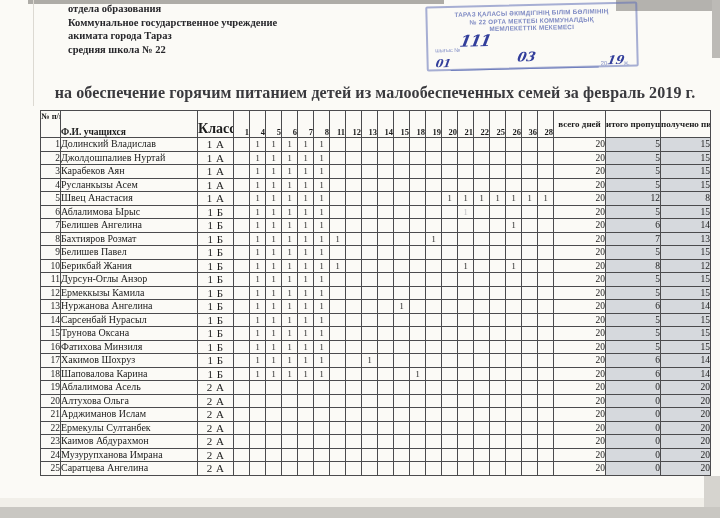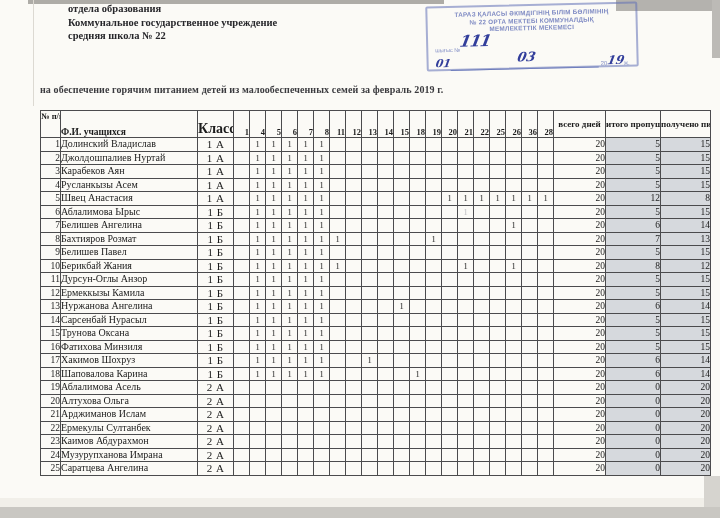--- a/index.html
+++ b/index.html
@@ -46,22 +46,22 @@
   .ink-month{position:absolute;left:45%;top:-5px;font-size:13px;font-weight:bold;transform:skewX(-12deg);}
   .ink-year{font-size:12px;font-weight:bold;transform:skewX(-12deg);}
   .stamp-year-prefix{font-size:6px;color:rgba(103,118,186,.8);padding-bottom:1px;margin-left:2px;}
   .stamp-year-suffix{font-size:6px;color:rgba(103,118,186,.8);padding-bottom:1px;}
 
   .doc-title{
     position:absolute;left:40px;top:67px;width:670px;text-align:center;
     font-weight:bold;font-size:13.5px;color:#222;
   }
   .doc-subtitle{
-    position:absolute;left:40px;top:84px;width:670px;text-align:left;
-    font-size:10px;font-weight:bold;color:#3a3a3e;letter-spacing:.1px;
+    position:absolute;left:40px;top:84px;width:670px;text-align:center;
+    font-size:16px;font-weight:bold;color:#3a3a3e;letter-spacing:.1px;
   }
 
   table.sheet{
     position:absolute;left:40px;top:110px;width:670px;
     border-collapse:collapse;table-layout:fixed;
     font-family:"Liberation Serif",serif;color:#1c1c1c;
   }
   .sheet th,.sheet td{border:1px solid #4b4b4d;padding:0;overflow:hidden;white-space:nowrap;}
   .sheet thead th{height:26px;font-weight:bold;}
   .sheet tbody td{height:12.5px;line-height:12px;}
@@ -93,20 +93,21 @@
   <div class="edge edge-top-right"></div>
   <div class="edge edge-right"></div>
   <div class="edge edge-left-line"></div>
   <div class="edge edge-bottom-fade"></div>
   <div class="edge edge-bottom"></div>
   <div class="edge edge-corner-br"></div>
 
   <div class="org-header">
     <div class="org-line">отдела образования</div>
     <div class="org-line">Коммунальное государственное учреждение</div>
+    <div class="org-line">акимата города Тараз</div>
     <div class="org-line">средняя школа № 22</div>
   </div>
 
   <div class="stamp">
     <div class="stamp-text">ТАРАЗ ҚАЛАСЫ ӘКІМДІГІНІҢ БІЛІМ БӨЛІМІНІҢ</div>
     <div class="stamp-text">№ 22 ОРТА МЕКТЕБІ КОММУНАЛДЫҚ</div>
     <div class="stamp-text">МЕМЛЕКЕТТІК МЕКЕМЕСІ</div>
     <div class="stamp-row stamp-row1">
       <span class="stamp-label">шығыс №</span>
       <span class="uline">

